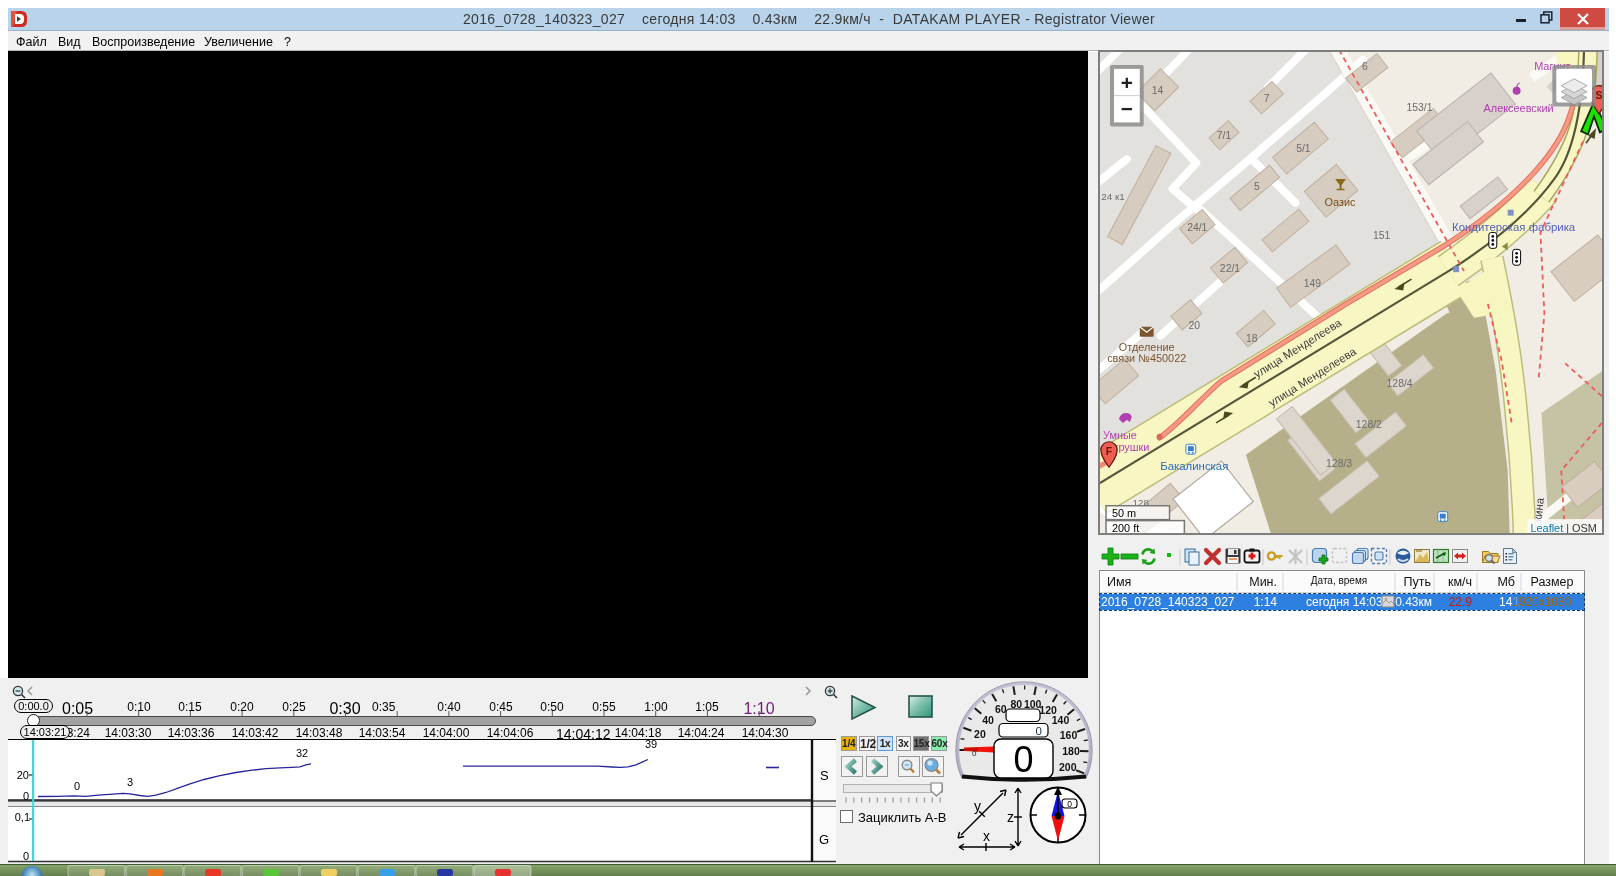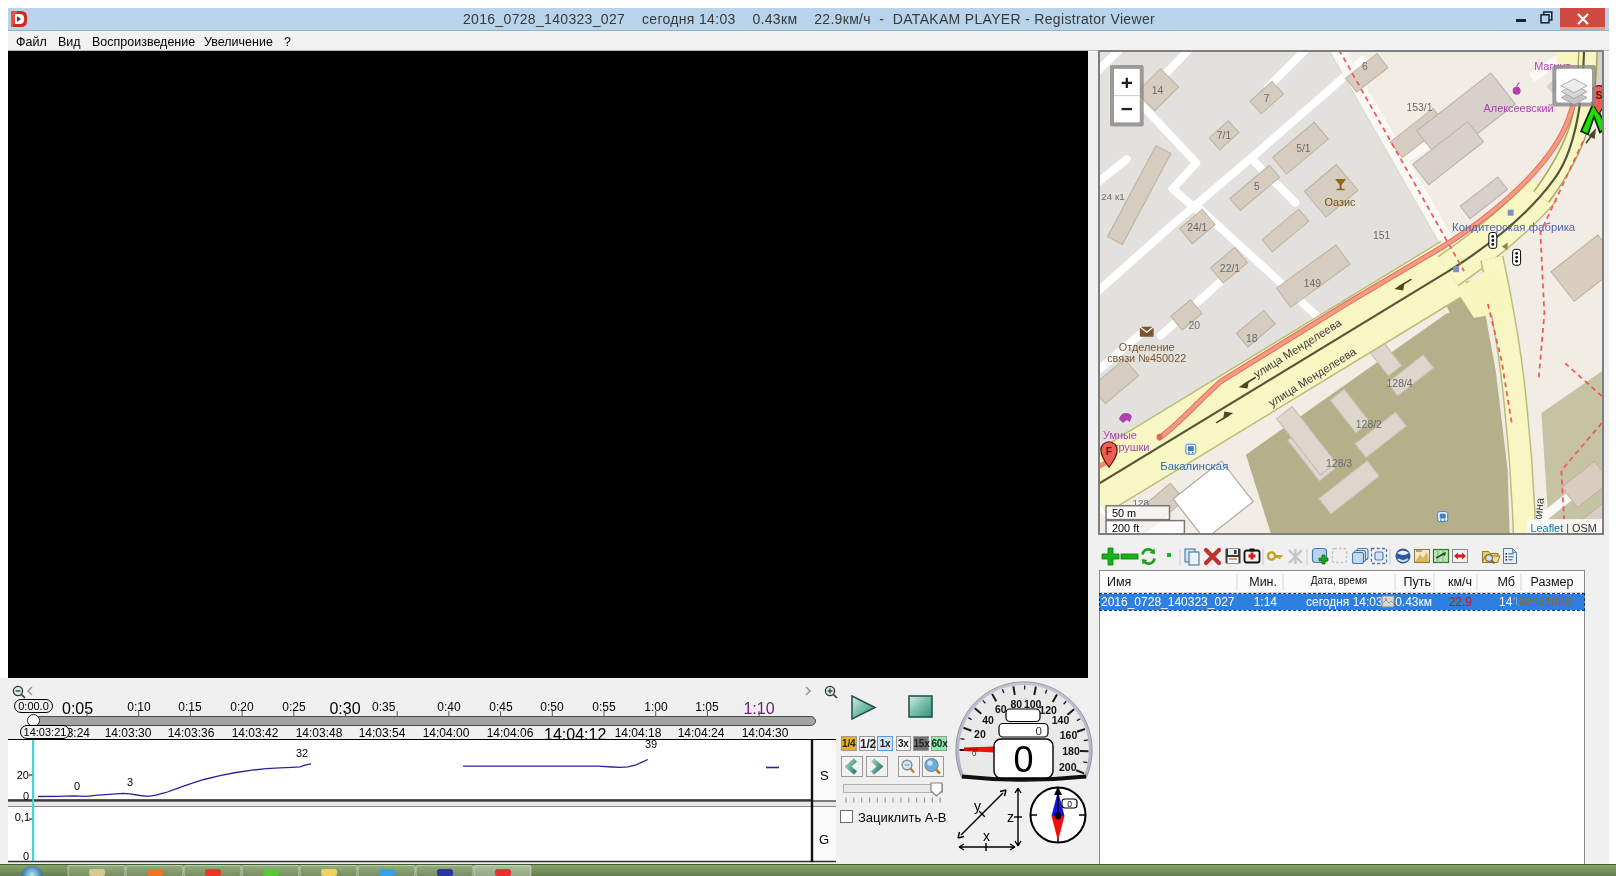--- a/index.html
+++ b/index.html
@@ -470,21 +470,21 @@
 <div class="ab" style="left:27px;top:714px;width:13px;height:13px;background:#fff;border:1px solid #222;border-radius:50%;"></div>
 <div class="t" style="left:20px;top:725px;width:50px;height:14px;border:1px solid #000;border-radius:7px;font-size:11px;text-align:center;line-height:13px;background:#f0f0f0;z-index:3;">14:03:21</div>
 <div class="t" style="left:60px;top:726px;font-size:12px;color:#000;">03:24</div>
 <div class="t" style="left:98px;top:726px;width:60px;font-size:12px;text-align:center;color:#000;">14:03:30</div>
 <div class="t" style="left:161px;top:726px;width:60px;font-size:12px;text-align:center;color:#000;">14:03:36</div>
 <div class="t" style="left:225px;top:726px;width:60px;font-size:12px;text-align:center;color:#000;">14:03:42</div>
 <div class="t" style="left:289px;top:726px;width:60px;font-size:12px;text-align:center;color:#000;">14:03:48</div>
 <div class="t" style="left:352px;top:726px;width:60px;font-size:12px;text-align:center;color:#000;">14:03:54</div>
 <div class="t" style="left:416px;top:726px;width:60px;font-size:12px;text-align:center;color:#000;">14:04:00</div>
 <div class="t" style="left:480px;top:726px;width:60px;font-size:12px;text-align:center;color:#000;">14:04:06</div>
-<div class="t" style="left:544px;top:726px;width:60px;font-size:16px;text-align:right;color:#000;">14:04:12</div>
+<div class="t" style="left:556px;top:726px;width:60px;font-size:14px;text-align:left;color:#000;">14:04:12</div>
 <div class="t" style="left:608px;top:726px;width:60px;font-size:12px;text-align:center;color:#000;">14:04:18</div>
 <div class="t" style="left:671px;top:726px;width:60px;font-size:12px;text-align:center;color:#000;">14:04:24</div>
 <div class="t" style="left:735px;top:726px;width:60px;font-size:12px;text-align:center;color:#000;">14:04:30</div>
 <svg class="ab" style="left:8px;top:739px" width="828" height="125" viewBox="0 0 828 125">
 <rect x="0" y="1" width="805" height="61" fill="#ffffff"></rect>
 <rect x="0" y="68" width="805" height="55" fill="#ffffff"></rect>
 <rect x="805" y="1" width="23" height="122" fill="#fafafa"></rect>
 <rect x="0" y="62" width="828" height="6" fill="#e8e8e8"></rect>
 <line x1="0" y1="0.5" x2="828" y2="0.5" stroke="#000" stroke-width="1"></line>
 <line x1="0" y1="62" x2="828" y2="62" stroke="#555" stroke-width="1.4"></line>

